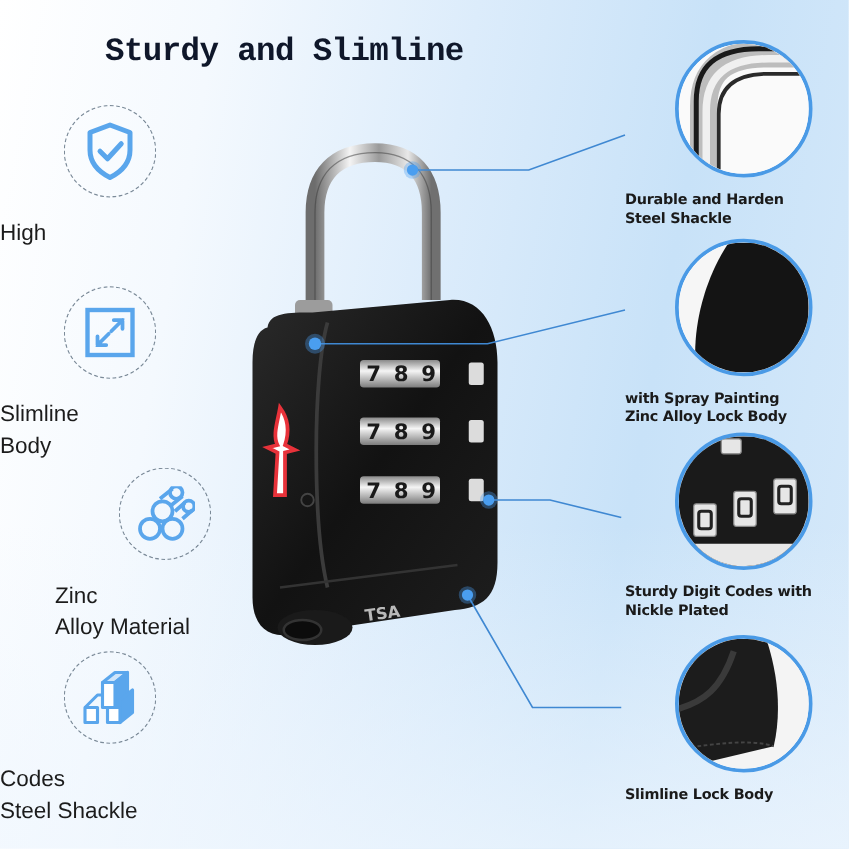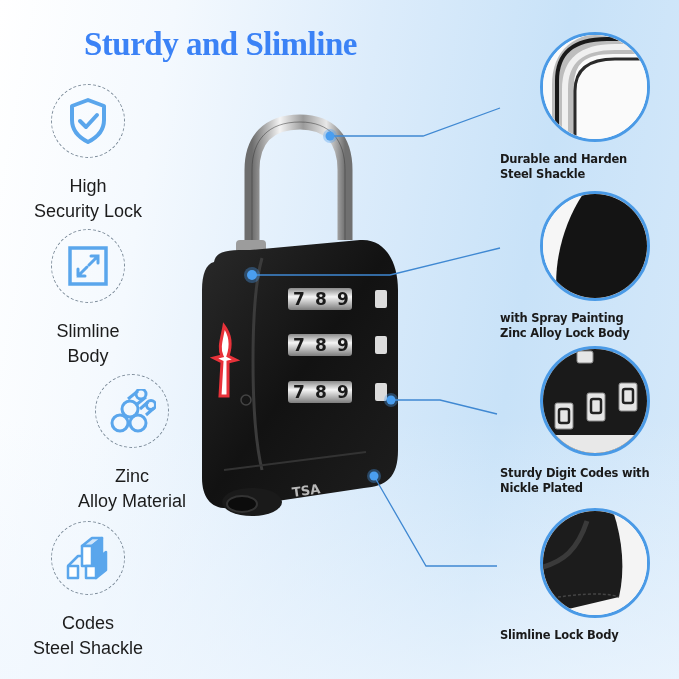--- a/index.html
+++ b/index.html
@@ -9,25 +9,25 @@
     font-family: "DejaVu Sans", "Liberation Sans", sans-serif;
     background: linear-gradient(100deg, #ffffff 0%, #f4f9fe 22%, #dcecfb 48%, #c8e2f8 72%, #d6e9fa 100%);
   }
   .bg-bottom {
     position: absolute; left: 0; right: 0; bottom: 0; height: 260px;
     background: linear-gradient(180deg, rgba(255,255,255,0) 0%, rgba(240,247,254,0.7) 100%);
     pointer-events: none;
   }
   .title {
     position: absolute; left: 84px; top: 26px; width: 400px;
-    font-family: Liberation Serif, serif; font-weight: bold;
-    font-size: 33px; letter-spacing: -0.5px; color: #3b82f6;
+    font-family: Liberation Mono, monospace; font-weight: bold;
+    font-size: 26px; letter-spacing: -0.5px; color: #0f172a;
   }
   
-  .feature { position: absolute; left: 0; width: 176px; text-align: center; }
+  .feature { position: absolute; left: 0; width: 176px; text-align: left; }
   .feature .ring {
     margin: 0 auto; width: 74px; height: 74px; border-radius: 50%;
     border: 1.2px dashed #7c8b99; display: flex; align-items: center; justify-content: center;
   }
   .feature .label {
     margin-top: 16px; font-family: "Liberation Sans", sans-serif;
     font-size: 18px; line-height: 25px; color: #1c1c1c;
   }
   
   .lock { position: absolute; left: 0; top: 0; width: 679px; height: 679px; pointer-events: none; }
@@ -52,21 +52,20 @@
 
 <div class="feature" style="top:84px;">
   <div class="ring">
     <svg width="44" height="50" viewBox="0 0 44 50">
       <path d="M22 4 L38 10 V24 C38 35 30 42 22 46 C14 42 6 35 6 24 V10 Z" fill="none" stroke="#5aa6ec" stroke-width="4" stroke-linejoin="round"></path>
       <path d="M14 25 L20 31 L31 19" fill="none" stroke="#5aa6ec" stroke-width="4" stroke-linecap="round" stroke-linejoin="round"></path>
     </svg>
   </div>
   <div class="label">
     <div>High</div>
-    <div>Security Lock</div>
   </div>
 </div>
 
 <div class="feature" style="top:229px;">
   <div class="ring">
     <svg width="42" height="42" viewBox="0 0 42 42">
       <rect x="3" y="3" width="36" height="36" fill="none" stroke="#5aa6ec" stroke-width="3.5"></rect>
       <path d="M22 20 L31 11 M24 11 H31 V18" fill="none" stroke="#5aa6ec" stroke-width="3" stroke-linecap="round"></path>
       <path d="M20 22 L11 31 M11 24 V31 H18" fill="none" stroke="#5aa6ec" stroke-width="3" stroke-linecap="round"></path>
     </svg>

